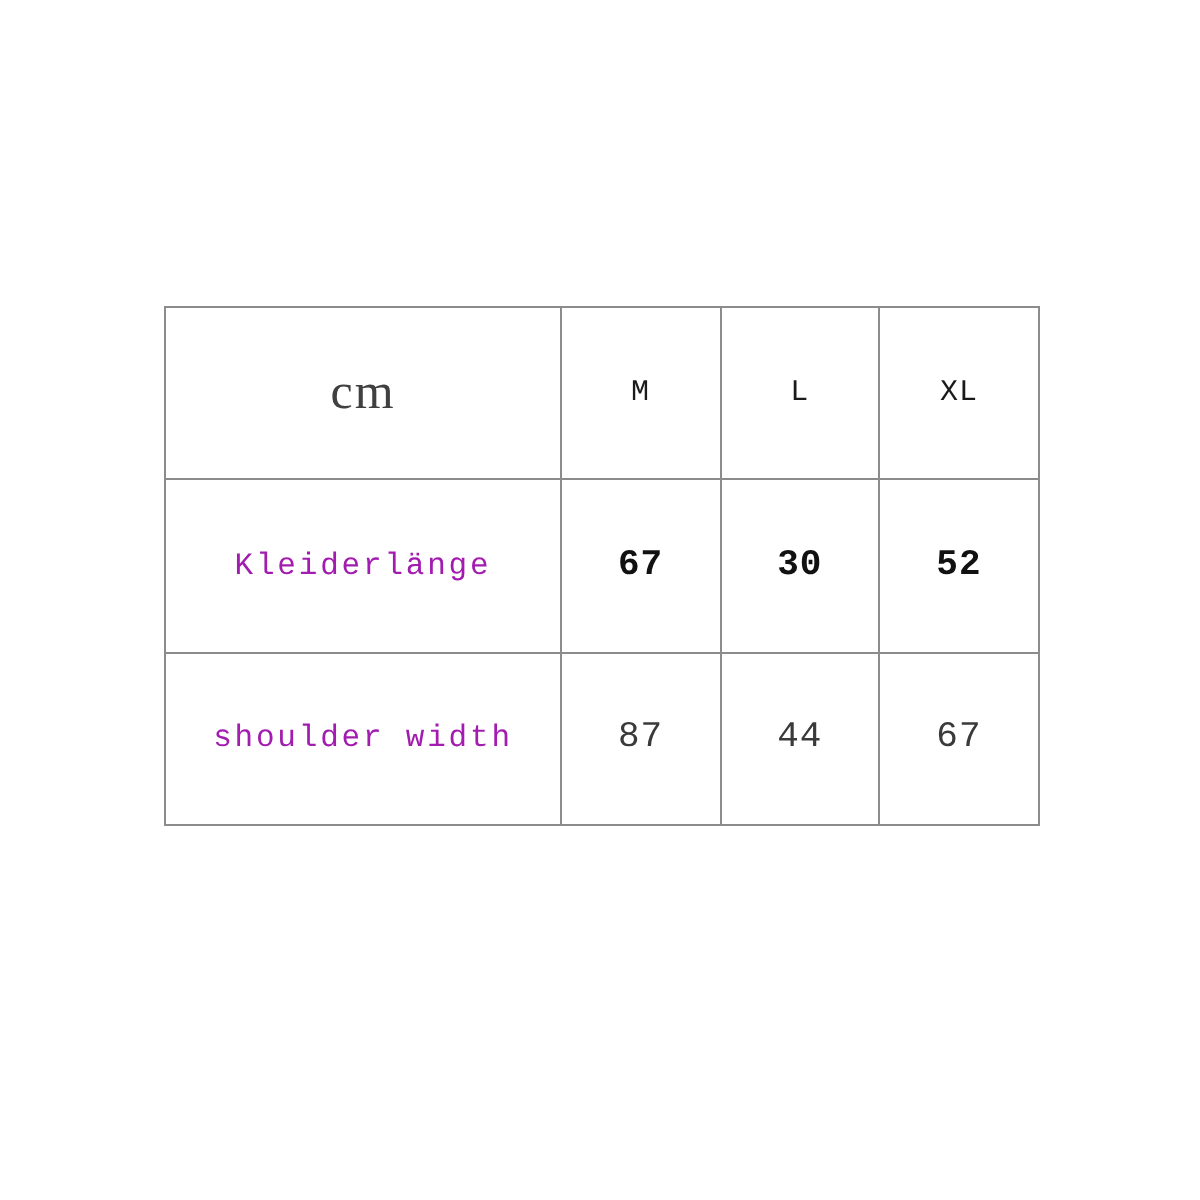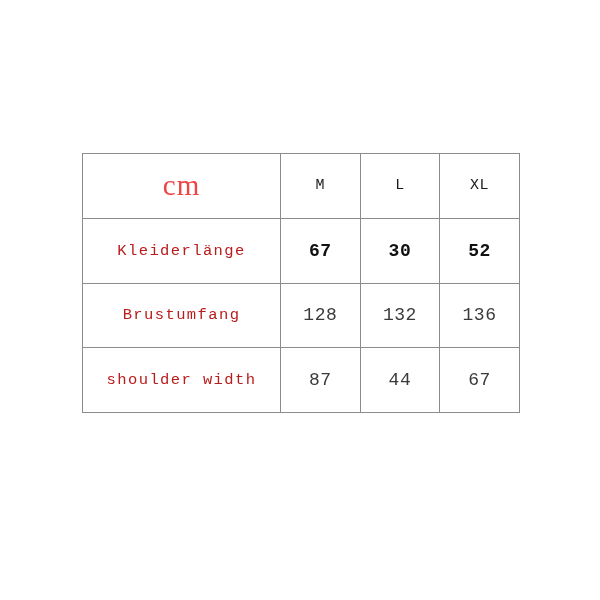--- a/index.html
+++ b/index.html
@@ -44,38 +44,38 @@
   
   col.c-label { width: 198px; }
   col.c-size  { width: 79.6px; }
 
   
   table.size-chart tr { height: 52px; }
 
   
   .unit-cell {
     font-family: "Liberation Serif", "DejaVu Serif", serif;
-    font-size: 29px;
-    color: #ef4444;
+    font-size: 25px;
+    color: #404040;
     letter-spacing: 1px;
   }
 
   .size-head {
     font-family: "Liberation Mono", "DejaVu Sans Mono", monospace;
     font-size: 15px;
     font-weight: bold;
     color: #1a1a1a;
     letter-spacing: 0.5px;
   }
 
   
   .row-label {
     font-family: "Liberation Mono", "DejaVu Sans Mono", monospace;
     font-size: 15.5px;
-    color: #b91c1c;
+    color: #a21caf;
     letter-spacing: 1.4px;
     white-space: nowrap;
   }
 
   
   .val {
     font-family: Liberation Mono, monospace;
     font-size: 18px;
     color: #3a3a3a;
     letter-spacing: 0.5px;
@@ -104,26 +104,20 @@
         <td class="size-head">XL</td>
       </tr>
 
       <tr>
         <td class="row-label">Kleiderlänge</td>
         <td class="val emphasis">67</td>
         <td class="val emphasis">30</td>
         <td class="val emphasis">52</td>
       </tr>
 
-      <tr>
-        <td class="row-label">Brustumfang</td>
-        <td class="val">128</td>
-        <td class="val">132</td>
-        <td class="val">136</td>
-      </tr>
 
       <tr>
         <td class="row-label">shoulder width</td>
         <td class="val">87</td>
         <td class="val">44</td>
         <td class="val">67</td>
       </tr>
 
     </tbody>
   </table>

